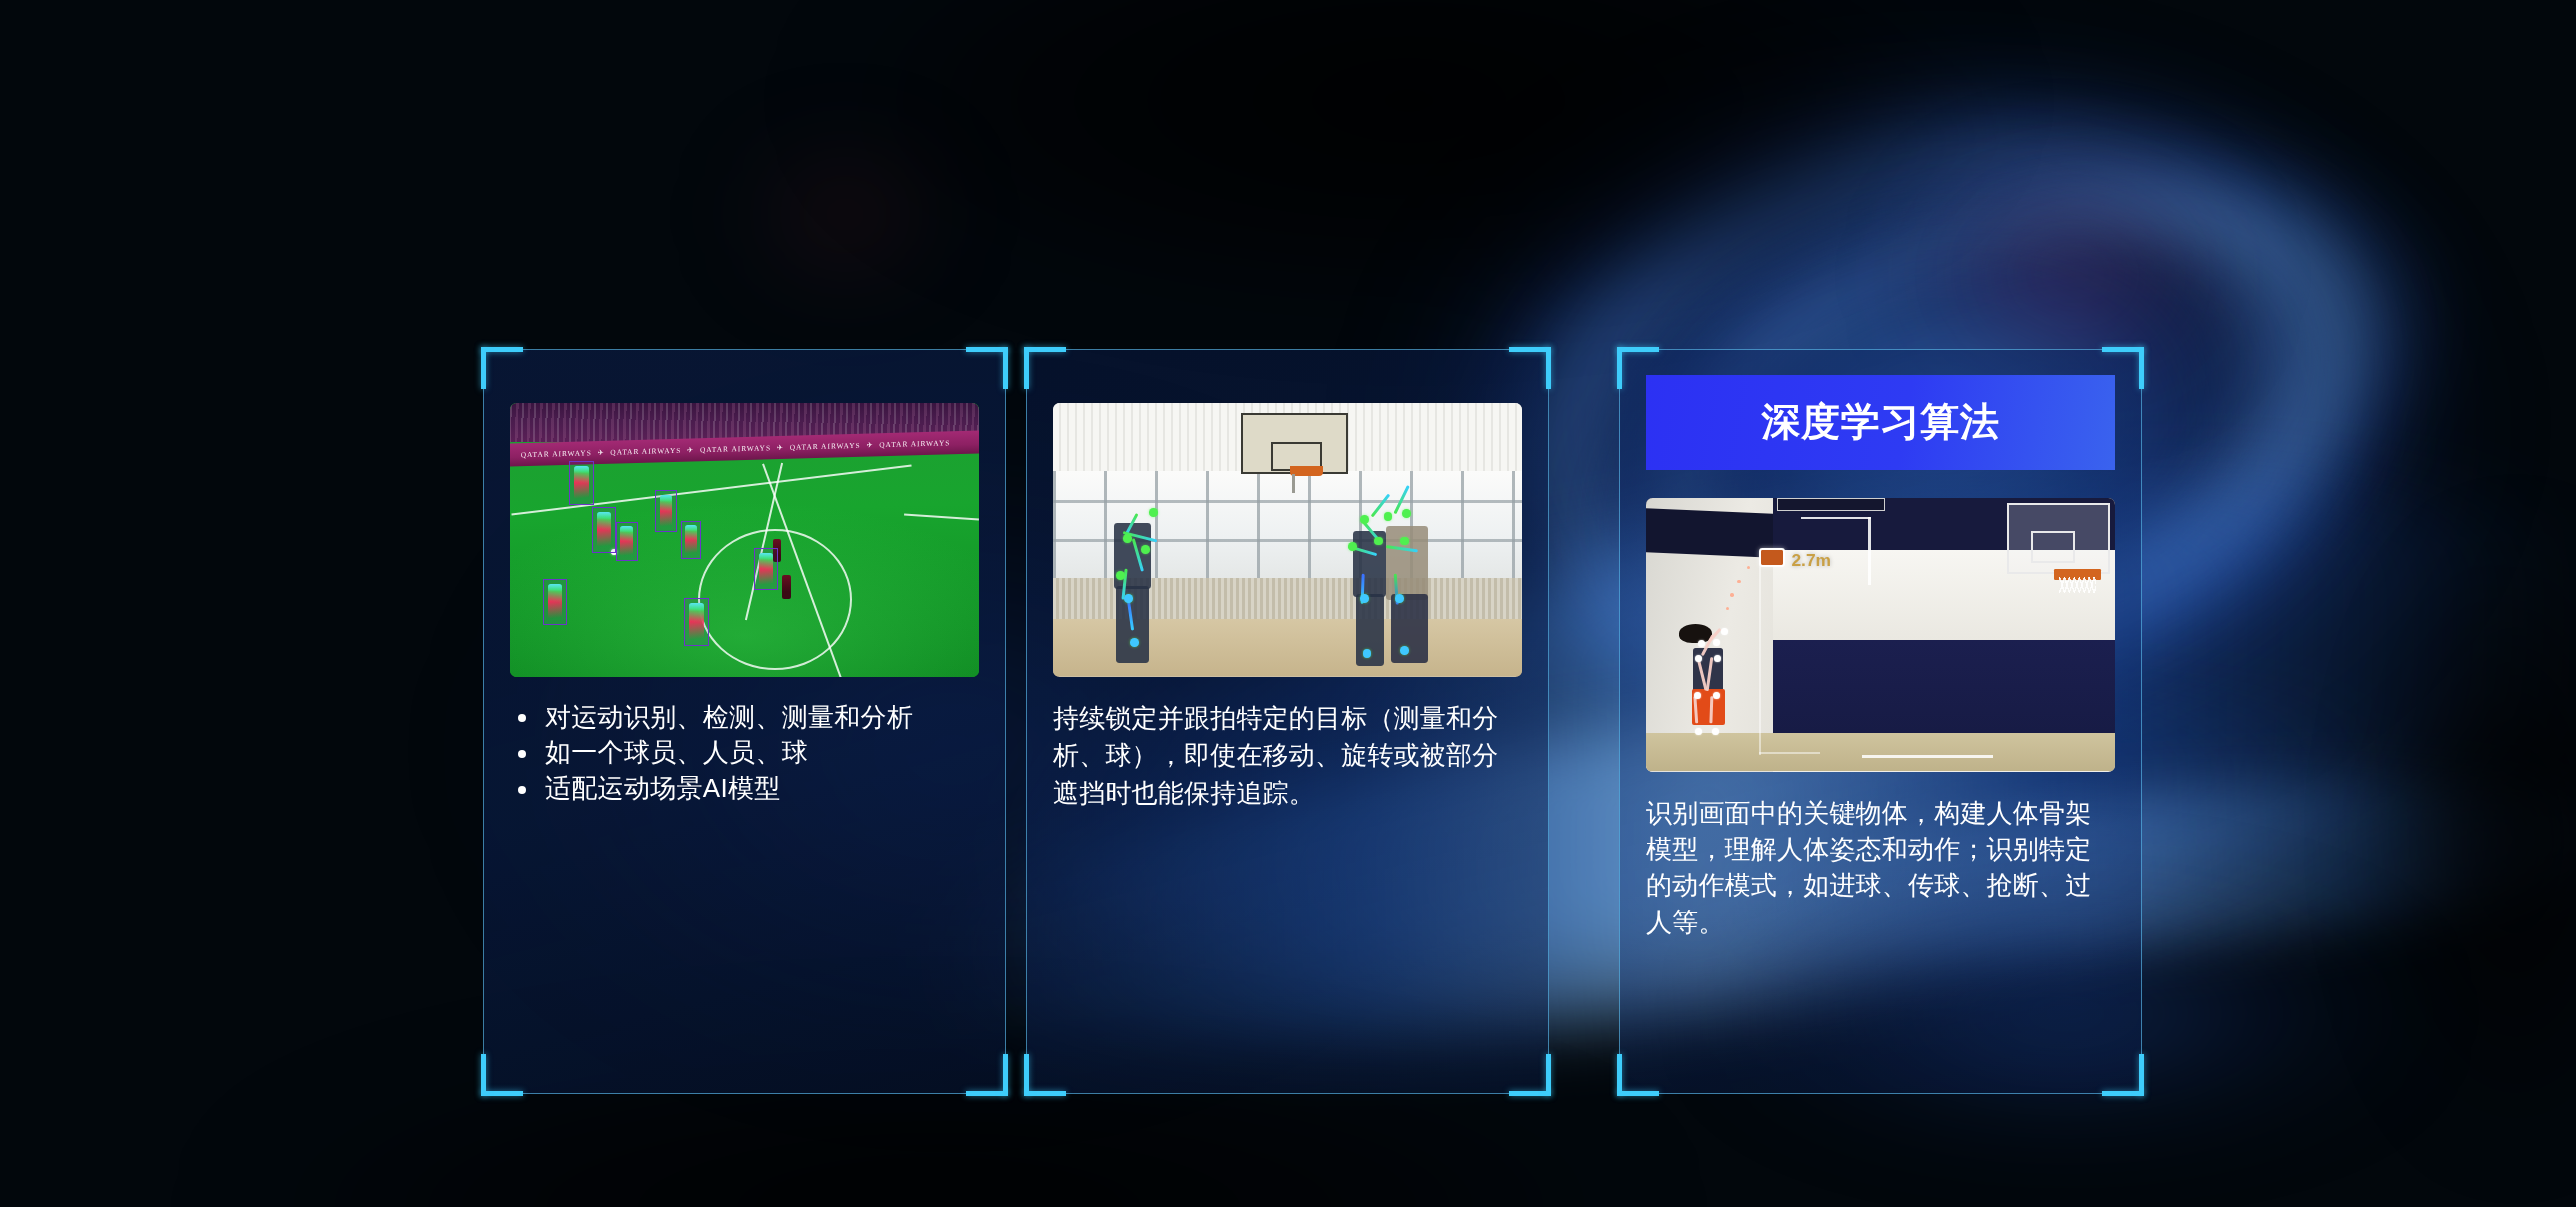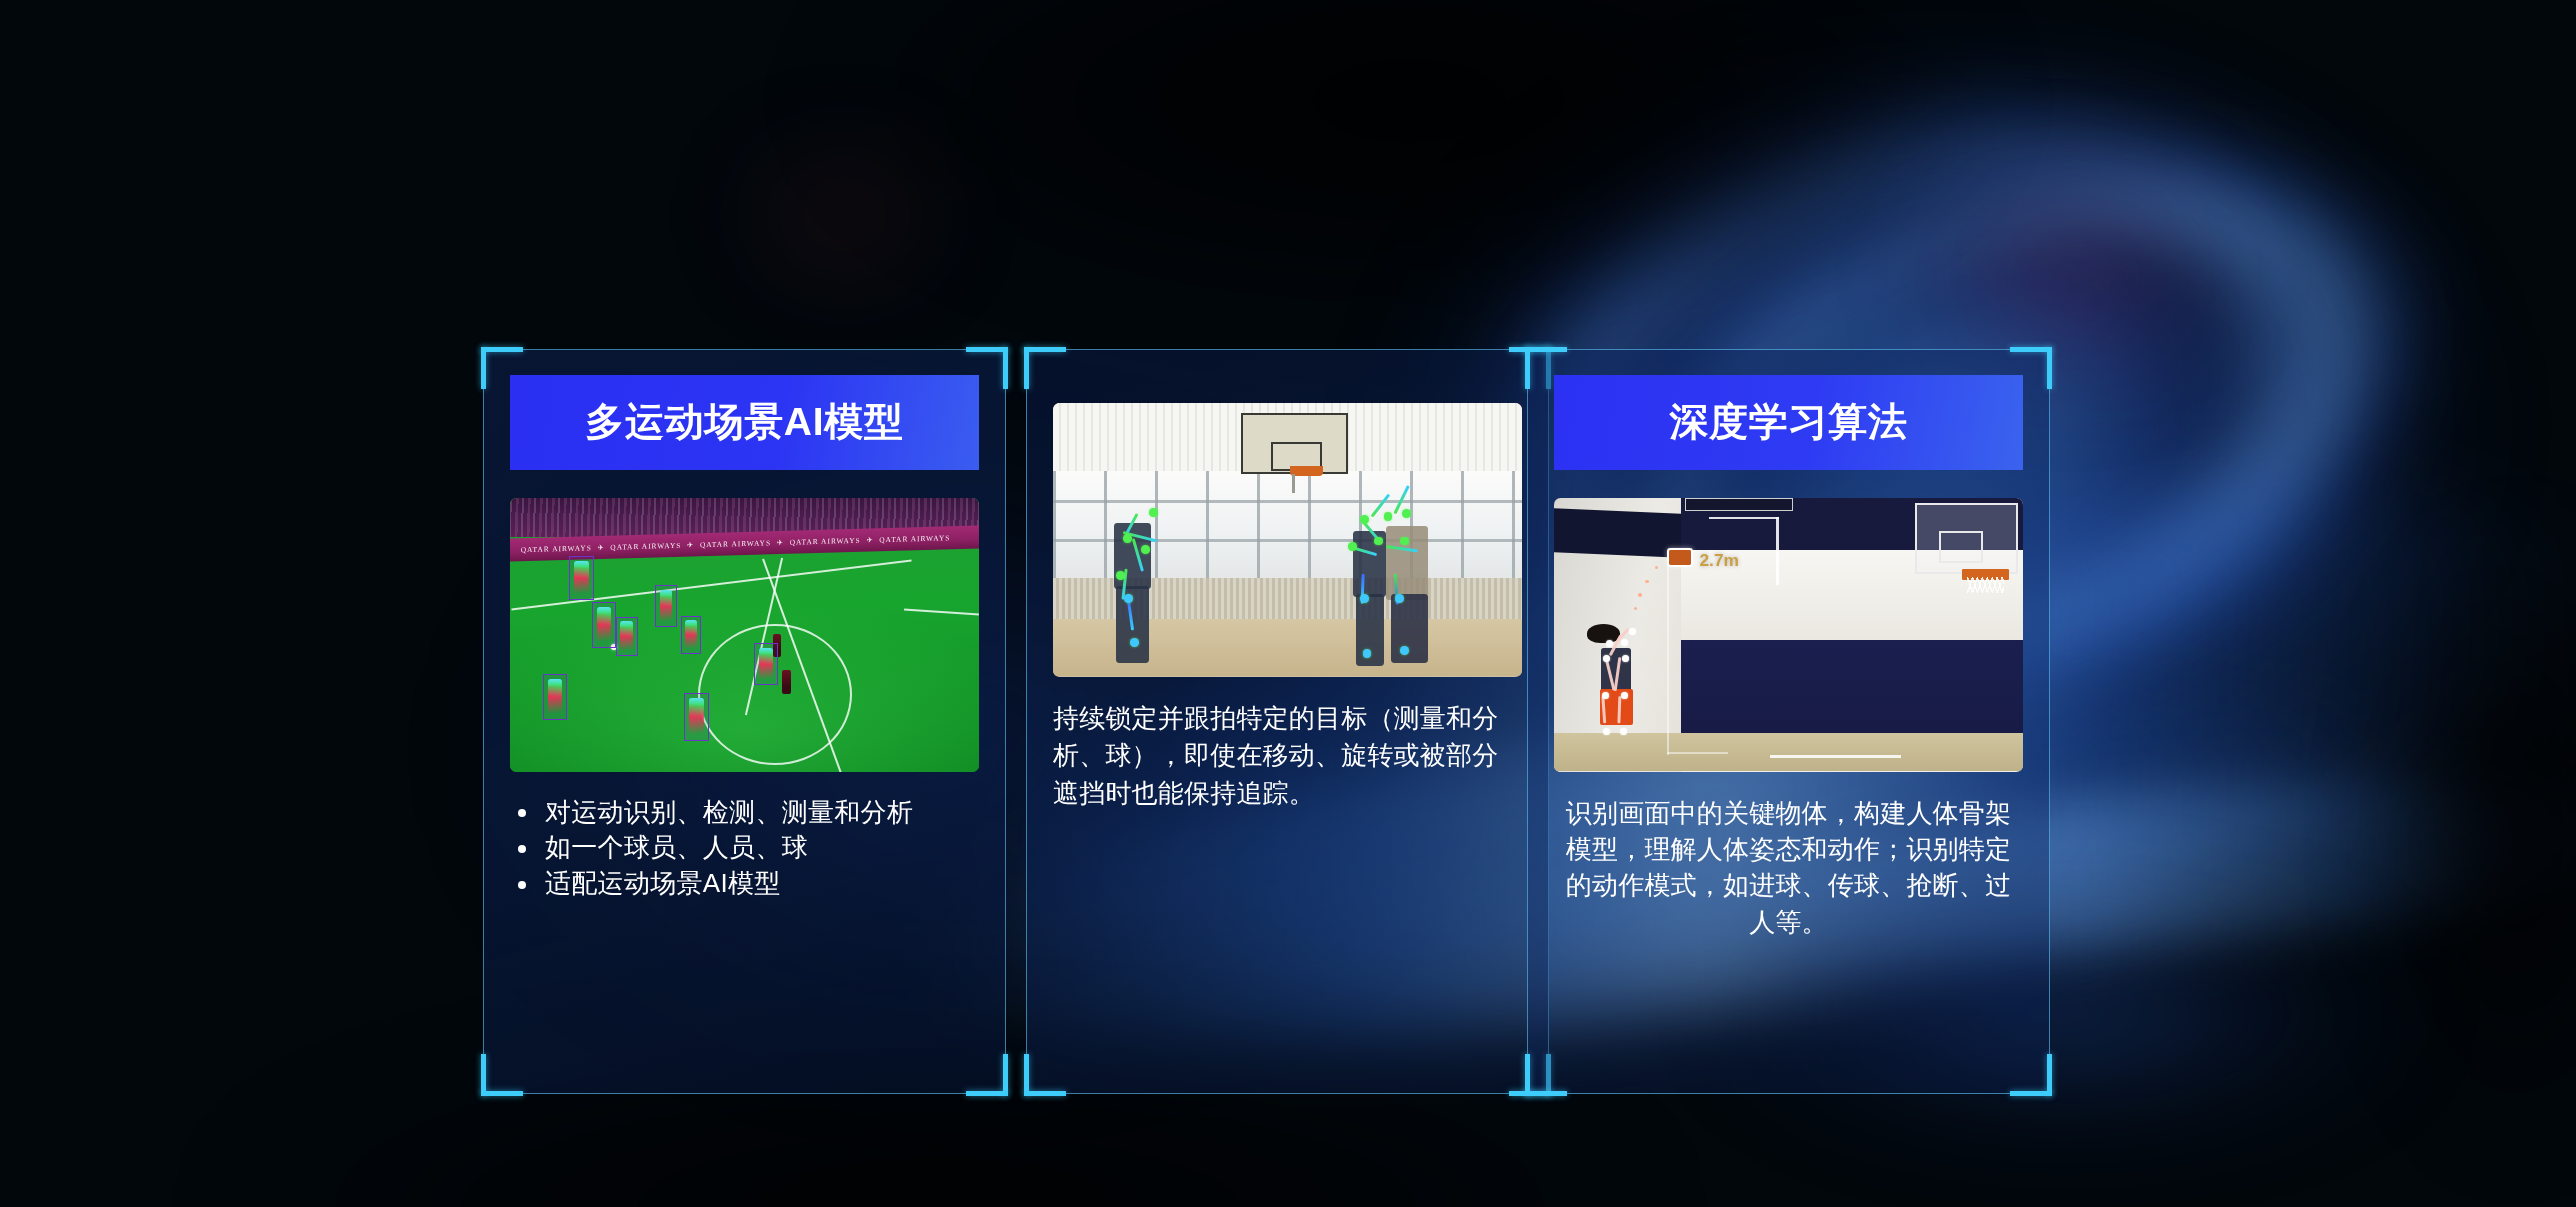--- a/index.html
+++ b/index.html
@@ -121,21 +121,21 @@
         rgba(0,0,0,.78) 0%, rgba(0,0,0,.30) 58%, rgba(0,0,0,0) 84%);
     filter:blur(40px);
   }
 
   
   #cards { position:absolute; left:483px; top:349px; width:1610px; height:745px; }
 
   .card { position:absolute; top:0; width:523px; height:745px; }
   .card.c1 { left:0; }
   .card.c2 { left:543px; }
-  .card.c3 { left:1044px;text-align:center; }
+  .card.c3 { left:1136px; }
 
   .card-frame {
     position:absolute; inset:0;
     border:1.3px solid rgba(96,198,246,.60);
     background:linear-gradient(165deg, rgba(9,26,64,.74) 0%, rgba(10,30,74,.62) 55%, rgba(8,24,60,.50) 100%);
   }
   .card.c2 .card-frame {
     background:linear-gradient(165deg, rgba(8,24,62,.62) 0%, rgba(12,36,86,.52) 55%, rgba(9,28,70,.42) 100%);
   }
   .card.c3 .card-frame {
@@ -334,21 +334,20 @@
     <div class="corner bl">
         <i class="h"></i>
         <i class="v"></i>
       </div>
     <div class="corner br">
         <i class="h"></i>
         <i class="v"></i>
       </div>
 
     <div class="card-inner">
-      <div class="card-header">多运动场景AI模型</div>
 
       <div class="card-media">
         <div class="pitch"></div>
         <div class="stand"></div>
         <div class="adboard">
           <span>QATAR AIRWAYS &nbsp;✈&nbsp; QATAR AIRWAYS &nbsp;✈&nbsp; QATAR AIRWAYS &nbsp;✈&nbsp; QATAR AIRWAYS &nbsp;✈&nbsp; QATAR AIRWAYS</span>
         </div>
 
         <div class="pline" style="left:0;top:86px;width:86%;height:2px;transform:rotate(-7deg);"></div>
         <div class="pline" style="left:54%;top:58px;width:2px;height:161px;transform:rotate(13deg);"></div>

